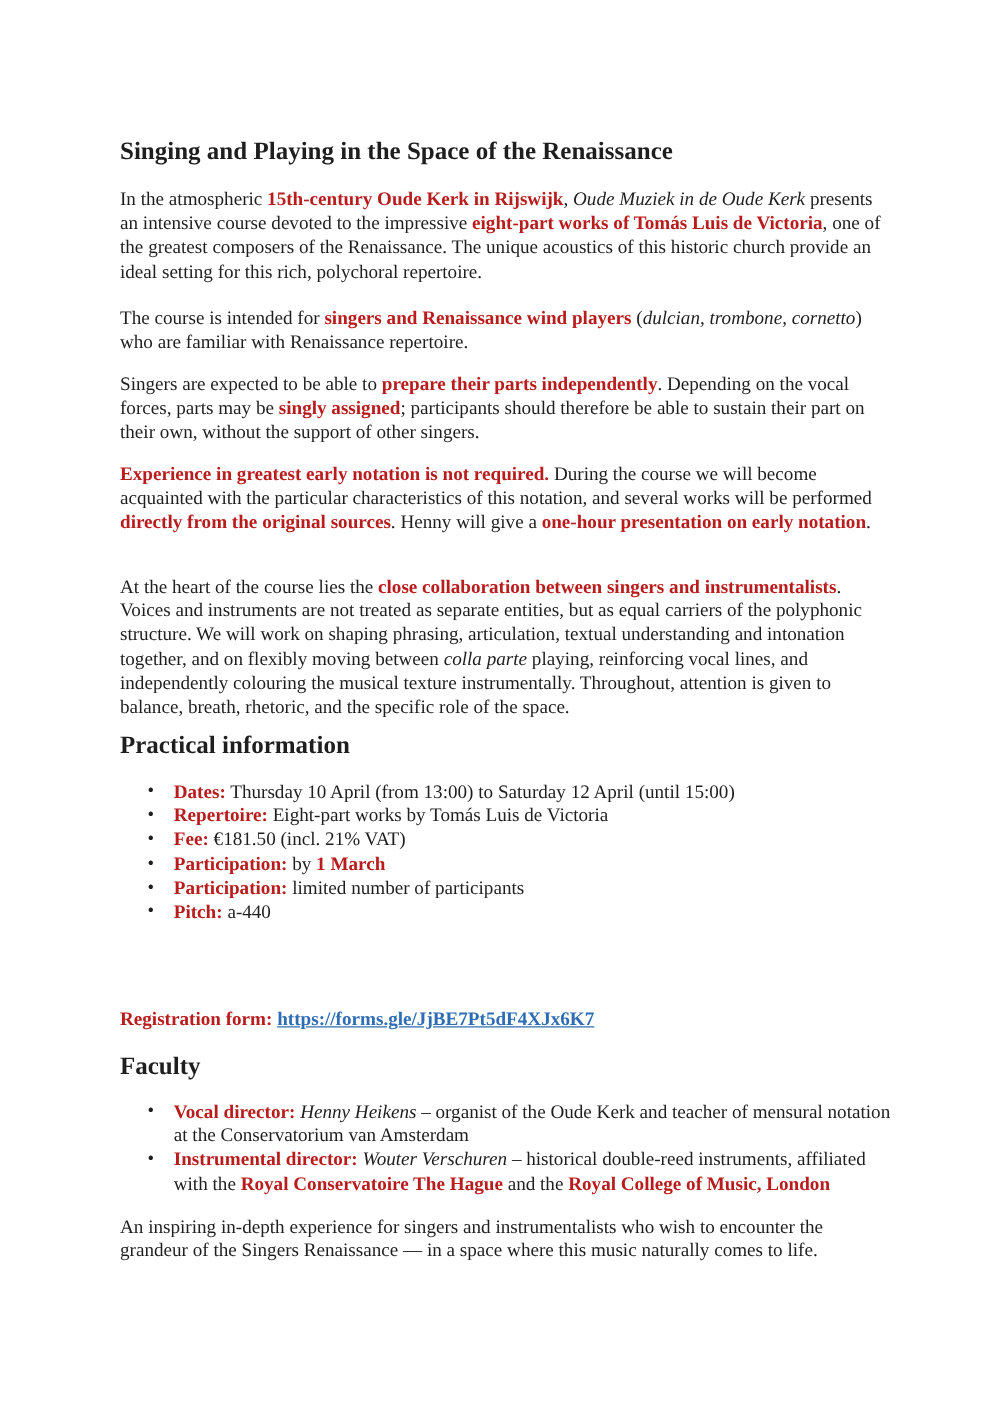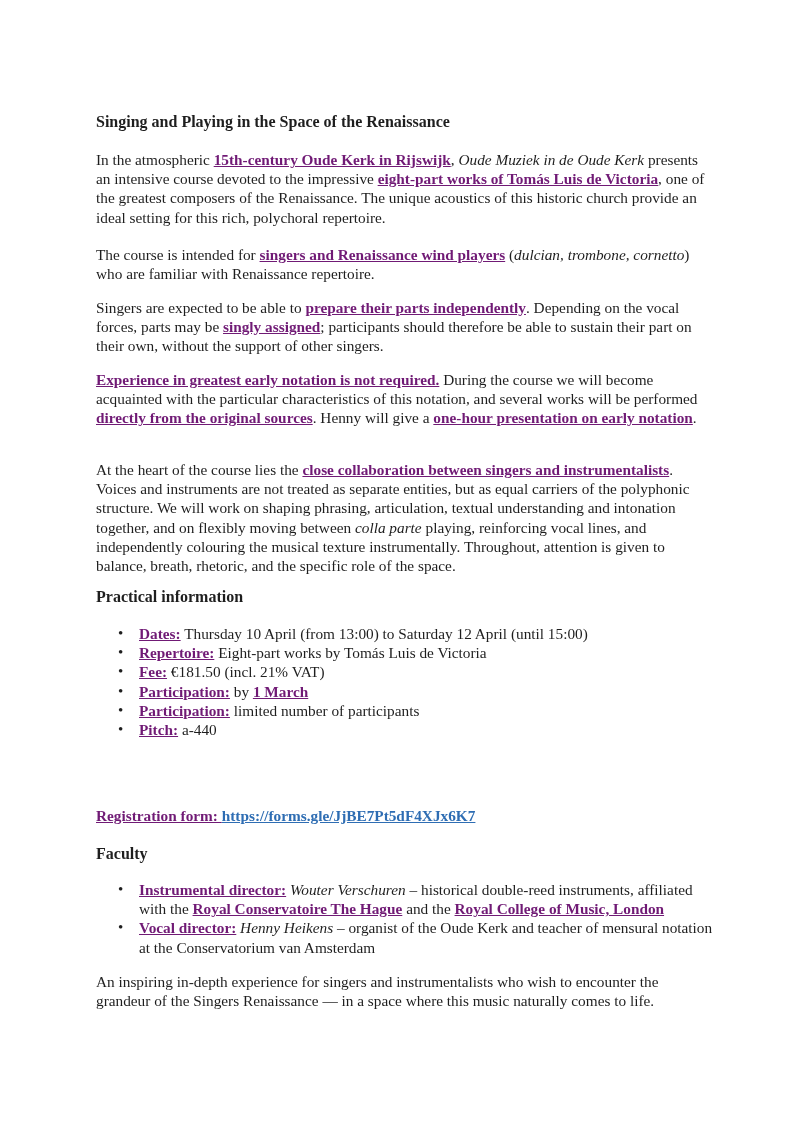--- a/index.html
+++ b/index.html
@@ -3,22 +3,22 @@
 <meta charset="utf-8">
 <style>
   html, body { margin: 0; padding: 0; background: #ffffff; }
   body { width: 800px; height: 1131px; position: relative; overflow: hidden; }
   .page {
     position: absolute; left: 96px; top: 0; width: 620px;
     font-family: "Liberation Serif", "DejaVu Serif", serif;
     font-size: 15.3px; line-height: 19.2px; color: #1e1e1e;
   }
   .block { position: absolute; left: 0; width: 620px; margin: 0; }
-  h2.block { font-size: 16px; font-weight: bold; margin: 0; }
-  b { font-weight: bold; color: #701a75; text-decoration: underline; }
+  h2.block { font-size: 20px; font-weight: bold; margin: 0; }
+  b { font-weight: bold; color: #b91c1c; }
   i { font-style: italic; }
   ul.block { list-style: none; padding: 0; }
   ul.block li { position: relative; padding-left: 43px; }
   ul.block li::before {
     content: "\2022"; position: absolute; left: 22px; top: 0; font-size: 15px;
   }
   a.link { color: #2e6db3; text-decoration: underline; font-weight: bold; }
 </style>
 </head>
 <body>
@@ -46,19 +46,19 @@
     <li><b>Participation:</b><span> by </span><b>1 March</b></li>
     <li><b>Participation:</b><span> limited number of participants</span></li>
     <li><b>Pitch:</b><span> a-440</span></li>
   </ul>
 
   <p class="block" style="top:806px"><b>Registration form: </b><a class="link" href="#">https://forms.gle/JjBE7Pt5dF4XJx6K7</a></p>
 
   <h2 class="block" style="top:844px">Faculty</h2>
 
   <ul class="block" style="top:880px">
+    <li><b>Vocal director:</b> <i>Henny Heikens</i><span> – organist of the Oude Kerk and teacher of mensural notation at the Conservatorium van Amsterdam</span></li>
     <li><b>Instrumental director:</b> <i>Wouter Verschuren</i><span> – historical double-reed instruments, affiliated with the </span><b>Royal Conservatoire The Hague</b><span> and the </span><b>Royal College of Music, London</b></li>
-    <li><b>Vocal director:</b> <i>Henny Heikens</i><span> – organist of the Oude Kerk and teacher of mensural notation at the Conservatorium van Amsterdam</span></li>
   </ul>
 
   <p class="block" style="top:972px">An inspiring in-depth experience for singers and instrumentalists who wish to encounter the grandeur of the Singers Renaissance — in a space where this music naturally comes to life.</p>
 
 </div>
 
 </body></html>

